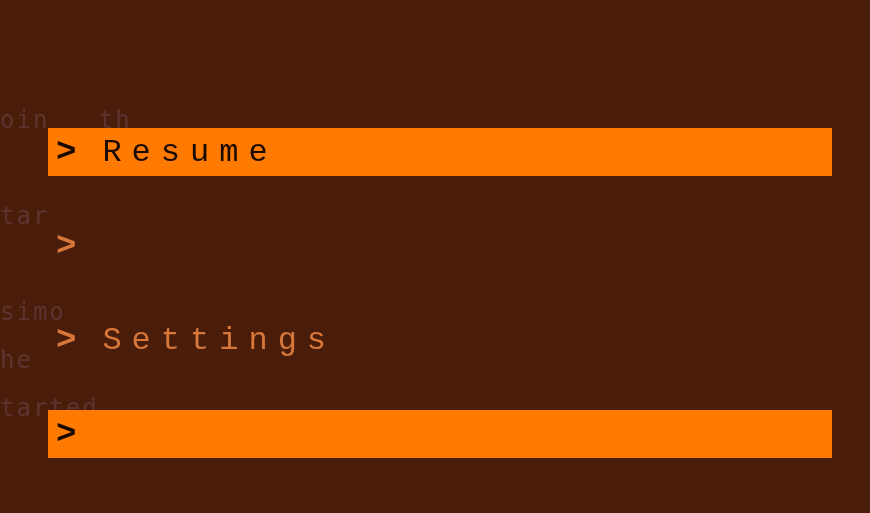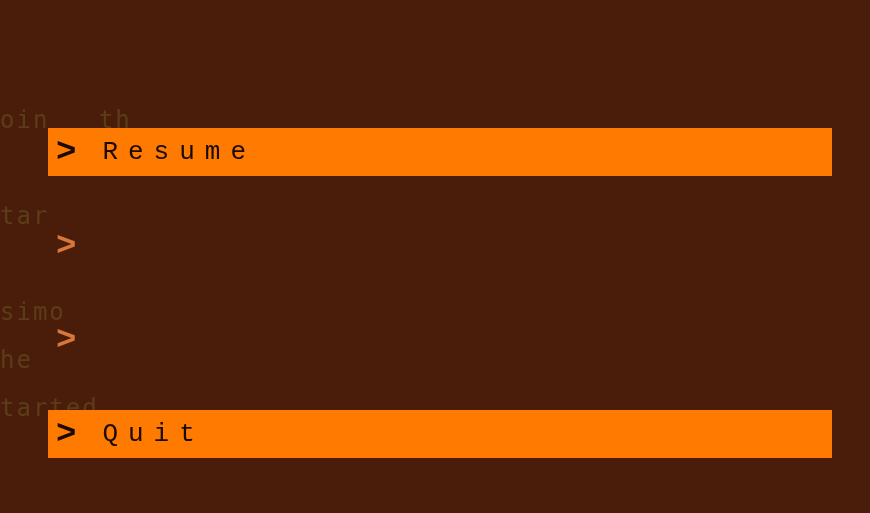--- a/index.html
+++ b/index.html
@@ -6,21 +6,21 @@
   html, body { width: 870px; height: 513px; overflow: hidden; }
   body {
     background: #4a1c0a;
     font-family: "Courier New", monospace;
     position: relative;
   }
   .bg-noise {
     position: absolute;
     inset: 0;
     opacity: 0.15;
-    color: #bef264;
+    color: #c4b5fd;
     font-family: monospace;
     font-size: 24px;
     line-height: 48px;
     white-space: pre;
     pointer-events: none;
     letter-spacing: 2px;
   }
   .menu {
     position: absolute;
     left: 48px;
@@ -47,21 +47,21 @@
     color: #d8773a;
   }
   .chev {
     font-size: 34px;
     font-weight: 700;
     margin-right: 26px;
     letter-spacing: 0;
     font-family: "Courier New", monospace;
   }
   .label {
-    font-size: 26px;
+    font-size: 32px;
     font-weight: 400;
     font-family: "Courier New", monospace;
     text-align: center;
   }
   .menu-item.selected .label,
   .menu-item.selected .chev { color: #1a0a02; }
 </style>
 </head>
 <body>
 
@@ -83,20 +83,20 @@
     <span class="chev">&gt;</span>
     <span class="label">Resume</span>
   </div>
 
   <div class="menu-item unselected">
     <span class="chev">&gt;</span>
   </div>
 
   <div class="menu-item unselected">
     <span class="chev">&gt;</span>
+    <span class="label">Settings</span>
   </div>
 
   <div class="menu-item selected">
     <span class="chev">&gt;</span>
-    <span class="label">Quit</span>
   </div>
 
 </nav>
 
 </body></html>

